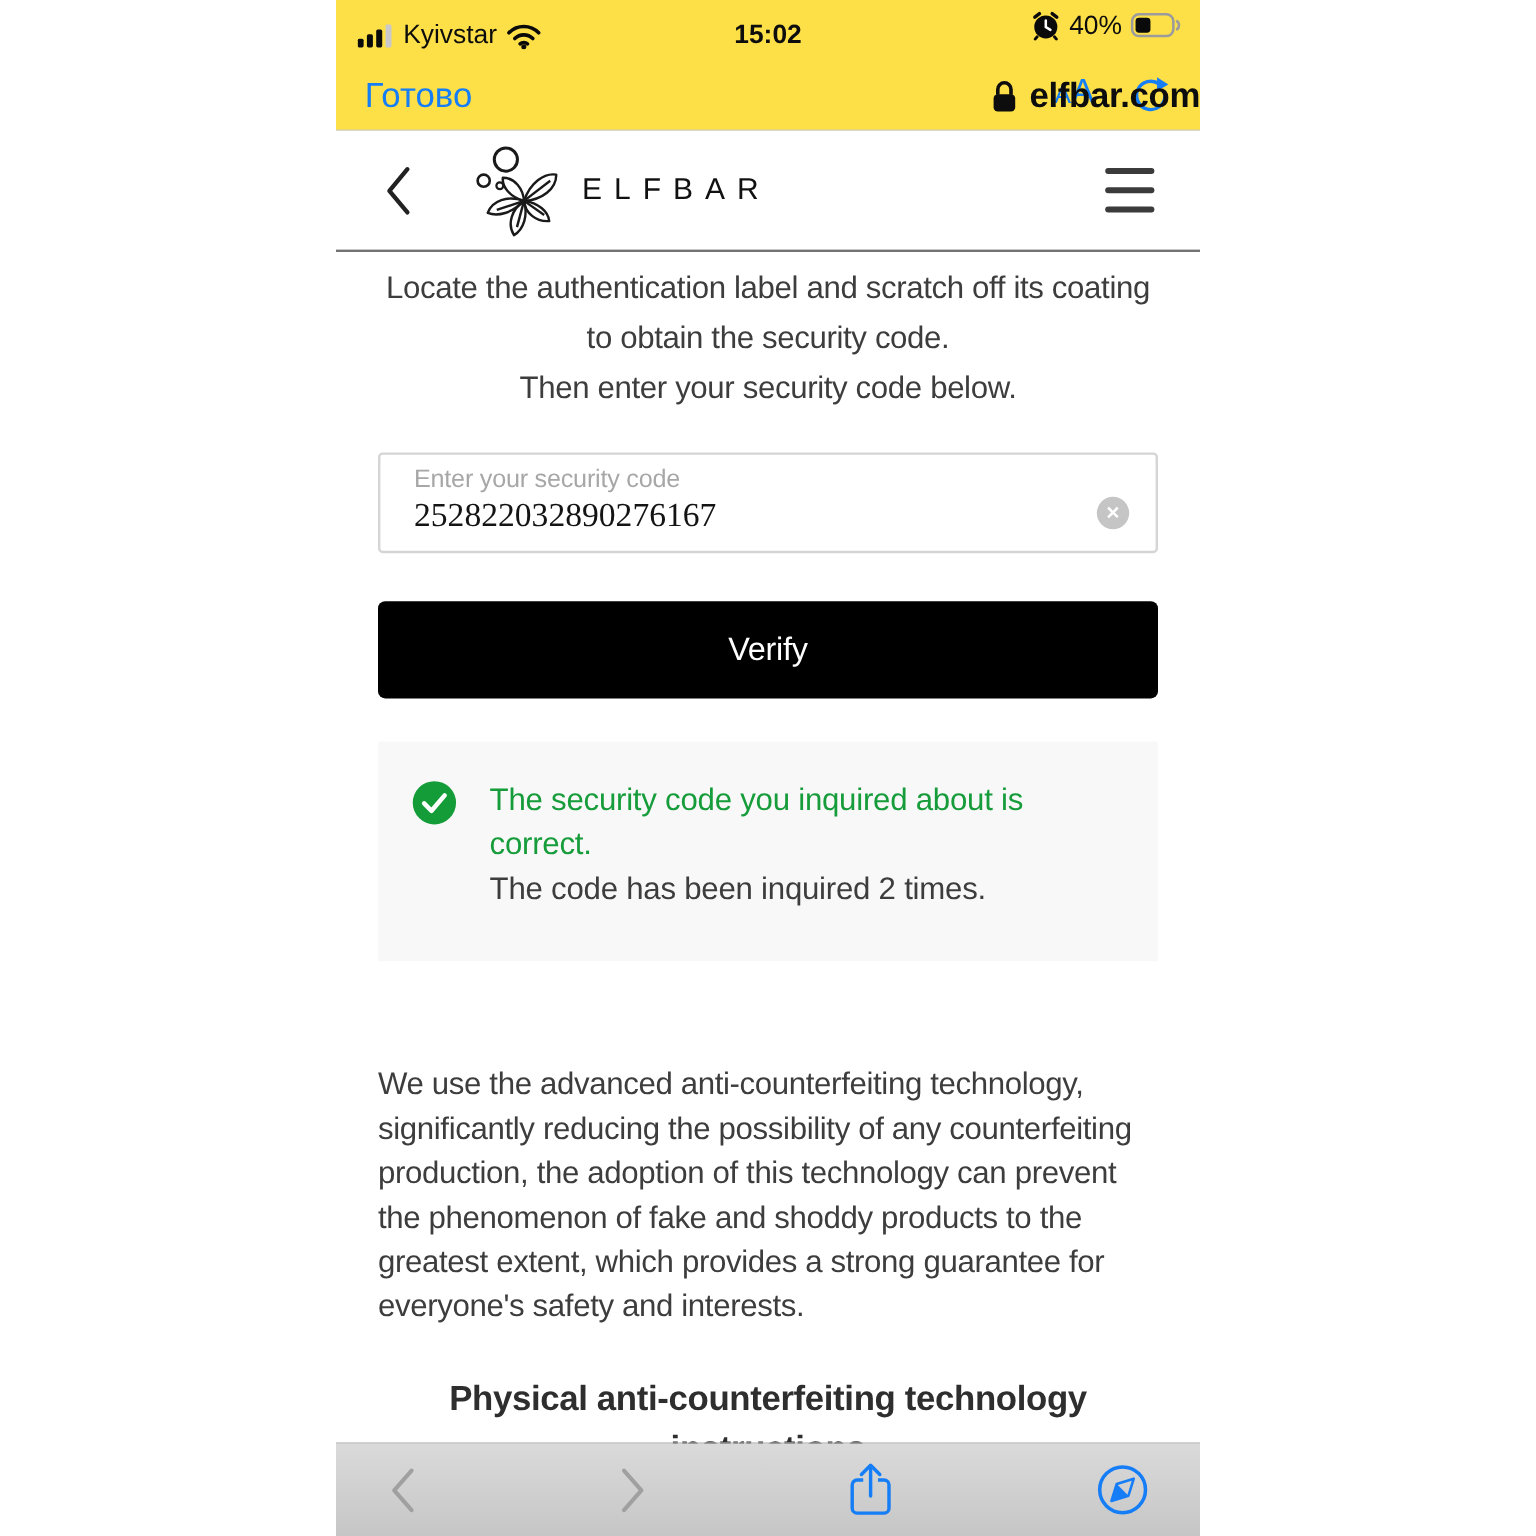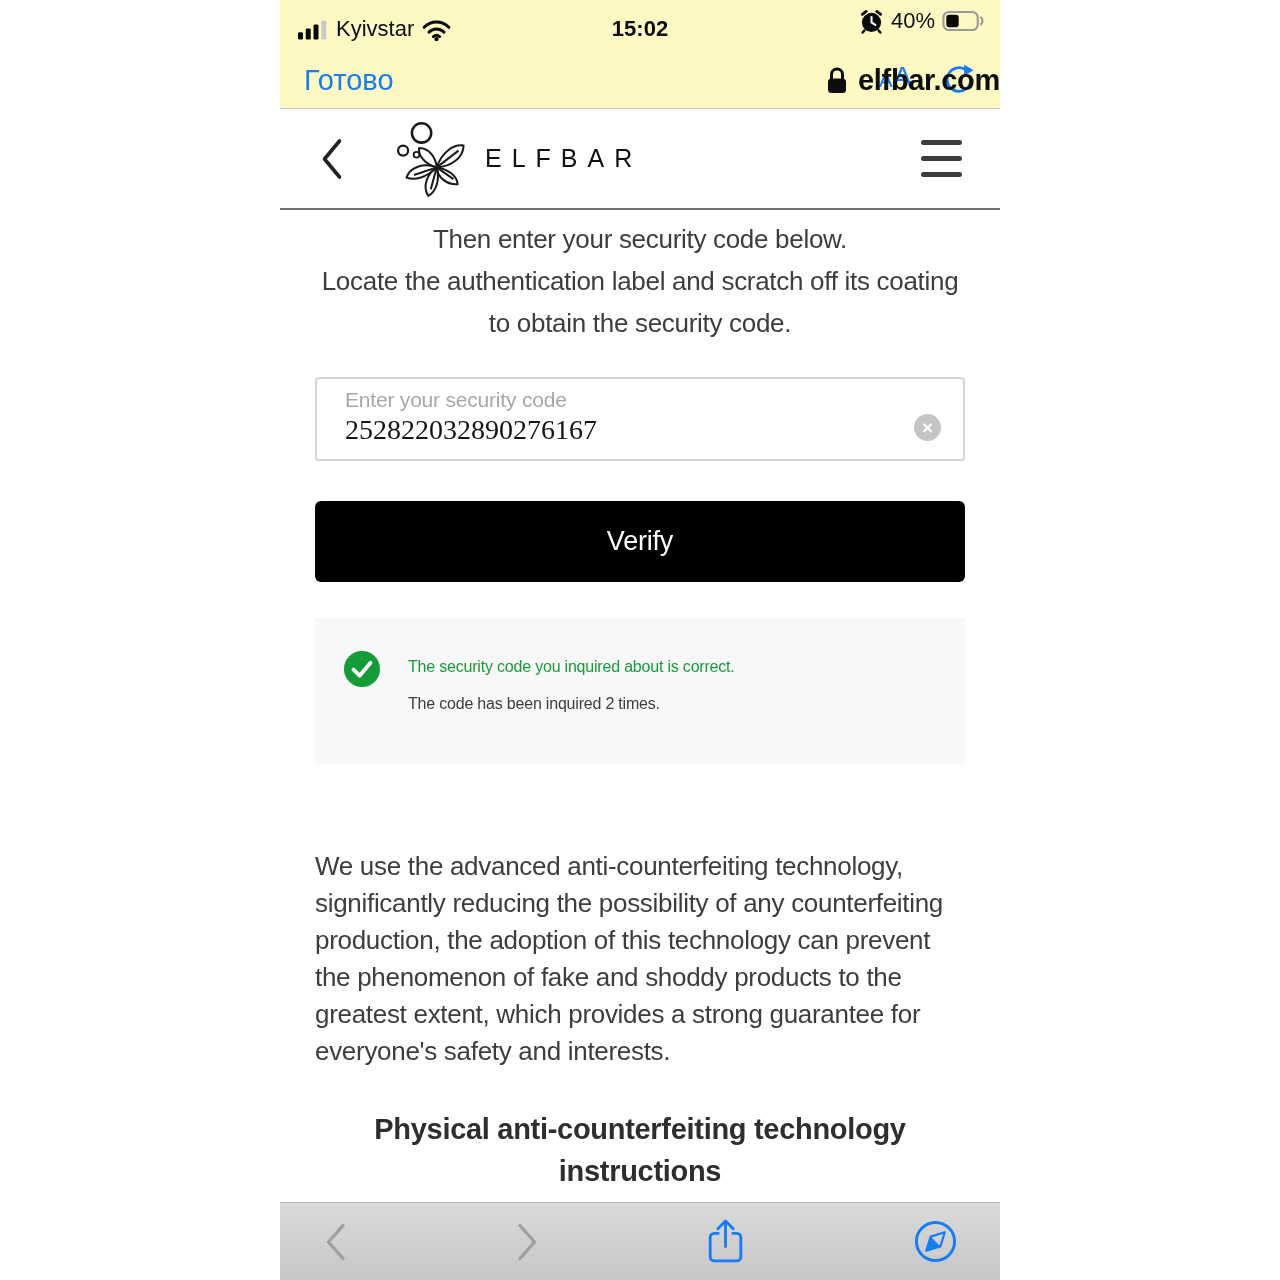--- a/index.html
+++ b/index.html
@@ -1,20 +1,20 @@
 <!DOCTYPE html>
 <html><head>
 <meta charset="utf-8">
 <style>
   html,body{margin:0;padding:0;background:#fff;}
   body{width:1280px;height:1280px;overflow:hidden;font-family:"Liberation Sans",sans-serif;}
   .phone{position:relative;width:720px;height:1280px;margin:0 auto;background:#fff;overflow:hidden;}
 
   
-  .chrome{box-sizing:border-box;height:109px;background:#fef9c3;border-bottom:1px solid #c9c9c9;}
+  .chrome{box-sizing:border-box;height:109px;background:#fde047;border-bottom:1px solid #c9c9c9;}
   .status-row{position:relative;height:42px;display:flex;align-items:center;padding:8px 14px 0 18px;}
   .status-left{display:flex;align-items:center;gap:7px;}
   .carrier{font-size:22px;color:#0d0d0d;}
   .status-time{position:absolute;left:0;right:0;text-align:center;font-size:22px;font-weight:700;color:#0d0d0d;}
   .status-right{position:absolute;right:16px;top:8px;display:flex;align-items:center;gap:7px;}
   .batt-pct{font-size:22px;color:#0d0d0d;}
   .url-row{position:relative;height:60px;display:flex;align-items:center;padding:0 24px;}
   .done-btn{font-size:29px;color:#157df6;background:none;border:none;padding:0;font-family:inherit;}
   .address{position:absolute;left:0;right:0;display:flex;justify-content:flex-end;align-items:center;gap:10px;pointer-events:none;}
   .address .domain{font-size:29px;font-weight:700;color:#0d0d0d;letter-spacing:-0.3px;}
@@ -34,21 +34,21 @@
   
   .content{padding:8px 35px 0;color:#3d3d3d;}
   .instructions{text-align:center;margin:0;font-size:26px;line-height:42px;letter-spacing:-0.3px;}
   .code-field{box-sizing:border-box;margin-top:33px;border:2px solid #d5d5d5;border-radius:4px;height:84px;position:relative;padding:9px 70px 9px 28px;background:#fff;}
   .code-label{font-size:21px;color:#a7a7a7;letter-spacing:-0.2px;}
   .code-input{display:block;width:100%;border:none;outline:none;padding:0;margin-top:2px;font-size:28px;color:#141414;font-family:Liberation Serif, serif;background:transparent;}
   .clear-btn{position:absolute;right:22px;bottom:18px;width:27px;height:27px;border-radius:50%;background:#c5c5c5;color:#fff;border:none;padding:0;font-size:19px;line-height:27px;text-align:center;font-weight:700;}
   .verify-btn{box-sizing:border-box;margin-top:40px;width:100%;height:81px;background:#000;color:#fff;border:none;border-radius:6px;font-size:27px;font-family:inherit;letter-spacing:-0.2px;}
   .result-box{margin-top:36px;background:#f8f8f8;padding:30px 28px 42px 28px;display:flex;gap:27px;}
   .check-wrap{flex:0 0 auto;margin-top:2px;}
-  .result-texts{font-size:16px;line-height:37px;letter-spacing:-0.2px;}
+  .result-texts{font-size:26px;line-height:37px;letter-spacing:-0.2px;}
   .success-msg{color:#169c3a;max-width:500px;}
   .count-msg{color:#3d3d3d;}
   .body-par{margin:84px 0 0;font-size:26px;line-height:37px;letter-spacing:-0.3px;}
   .section-heading{margin:38px 0 0;text-align:center;font-size:29px;line-height:42px;font-weight:700;color:#2e2e2e;letter-spacing:-0.3px;}
 
   
   .toolbar{position:absolute;left:0;right:0;bottom:0;height:77px;background:linear-gradient(#dadada,#c6c6c6);border-top:1px solid #b3b3b3;display:flex;align-items:center;justify-content:space-between;padding:0 42px 0 44px;z-index:5;}
   .tb-btn{background:none;border:none;padding:0;display:flex;align-items:center;}
   svg{display:block;}
 </style>
@@ -151,22 +151,22 @@
       <span class="brand">ELFBAR</span>
     </div>
     <button class="hamburger">
       <span></span>
         <span></span>
         <span></span>
     </button>
   </div>
 
   <div class="content">
+    <p class="instructions">Locate the authentication label and scratch off its coating to obtain the security code.</p>
     <p class="instructions">Then enter your security code below.</p>
-    <p class="instructions">Locate the authentication label and scratch off its coating to obtain the security code.</p>
 
     <div class="code-field">
       <div class="code-label">Enter your security code</div>
       <input class="code-input" type="text" value="252822032890276167" style="">
       <button class="clear-btn">×</button>
     </div>
 
     <button class="verify-btn">Verify</button>
 
     <div class="result-box">

